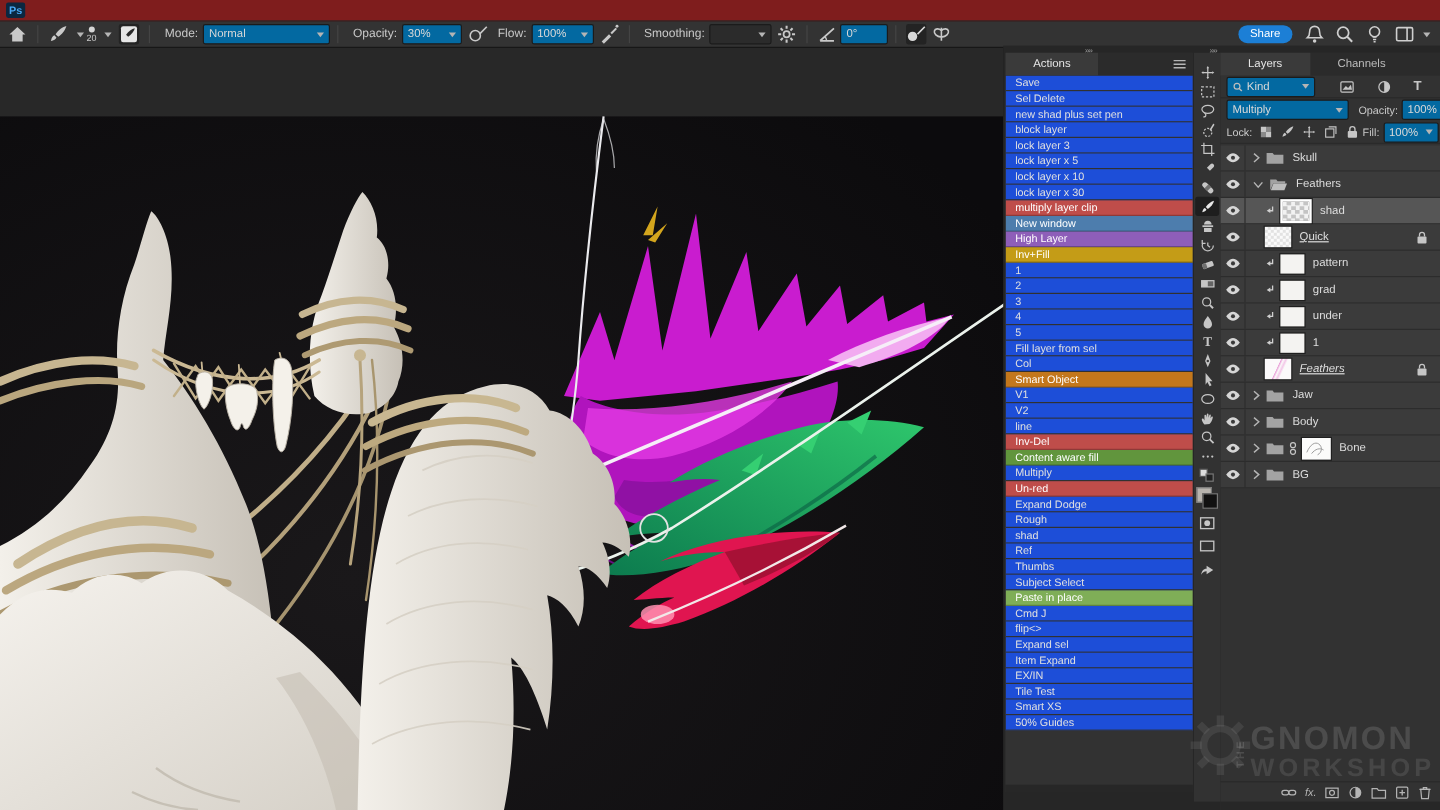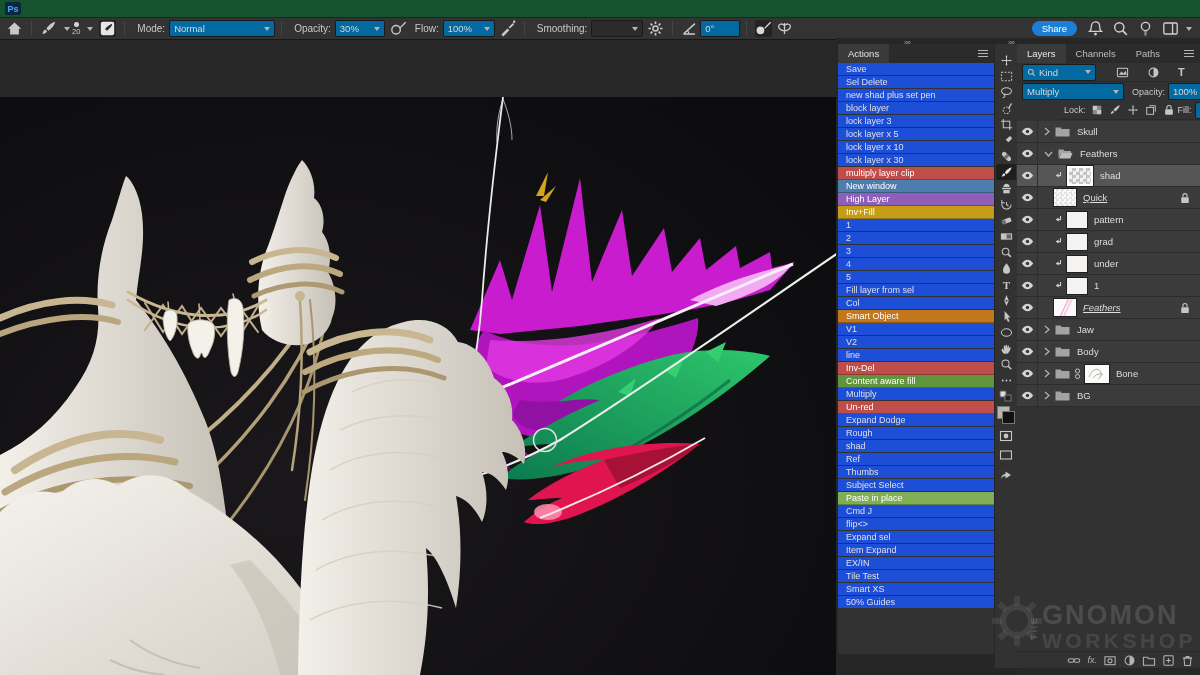--- a/index.html
+++ b/index.html
@@ -1,19 +1,19 @@
 <!DOCTYPE html>
 <html><head>
 <meta charset="utf-8">
 <style>
   html,body{margin:0;padding:0;background:#161616;}
   #root{position:relative;width:1200px;height:675px;overflow:hidden;background:#1f1f1f;
         font-family:"Liberation Sans","DejaVu Sans",sans-serif;-webkit-font-smoothing:antialiased;}
   
-  .menubar{position:absolute;left:0;top:0;width:1200px;height:17px;background:#14532d;
+  .menubar{position:absolute;left:0;top:0;width:1200px;height:17px;background:#7f1d1d;
            display:flex;align-items:center;font-size:11px;color:#d6d6d6;border-bottom:1px solid #232323;}
   .pslogo{width:16px;height:13px;background:#0b2740;color:#4aa9f5;font-size:9px;font-weight:bold;
           border-radius:2px;display:flex;align-items:center;justify-content:center;margin:0 9px 0 5px;}
   .menu-item{padding:0 8px;line-height:17px;cursor:default;}
   
   .optionsbar{position:absolute;left:0;top:18px;width:1200px;height:21px;background:#333333;
               display:flex;align-items:center;font-size:10px;color:#c9c9c9;border-bottom:1px solid #171717;}
   .obi{width:17px;height:17px;color:#c9c9c9;flex:0 0 auto;margin:0 2px;}
   .obi.pressed{background:#232323;border-radius:2px;}
   .sep{width:1px;height:15px;background:#444;margin:0 6px;flex:0 0 auto;}
@@ -26,21 +26,21 @@
   .dot{width:5px;height:5px;border-radius:50%;background:#d5d5d5;margin-bottom:1px;}
   .share-btn{height:15px;background:#1c7fd6;color:#fff;font-size:9.5px;border-radius:8px;
              display:flex;align-items:center;padding:0 10px;margin-left:auto;flex:0 0 auto;}
   
   .canvas{position:absolute;left:0;top:40px;width:836px;height:635px;background:#0e0d0f;}
   
   .panels{position:absolute;left:836px;top:38px;width:364px;height:637px;background:#262626;}
   .collapse-arrows{position:absolute;top:1px;font-size:7px;color:#9a9a9a;letter-spacing:-1px;}
   .panel{position:absolute;background:#323232;}
   .tabbar{height:19px;background:#2b2b2b;display:flex;align-items:stretch;font-size:9.5px;color:#bdbdbd;}
-  .tab{padding:0 10px;display:flex;align-items:center;}
+  .tab{padding:0 23px;display:flex;align-items:center;}
   .tab.active{background:#3a3a3a;color:#e6e6e6;}
   .hamburger{margin-left:auto;align-self:center;margin-right:5px;color:#b5b5b5;}
   
   #actions-list{position:absolute;left:0;top:19px;right:0;bottom:6px;overflow:hidden;background:#323232;}
   .action-row{box-sizing:border-box;height:13px;line-height:12px;padding-left:8px;font-size:9px;
               color:#e0e0e0;background:#1d4ed8;border-bottom:1px solid #313131;white-space:nowrap;overflow:hidden;}
   .actions-bottom{position:absolute;left:0;right:0;bottom:0;height:6px;background:#272727;}
   
   .toolcol{display:flex;flex-direction:column;align-items:center;padding-top:8px;}
   .tool{width:20px;height:16px;display:flex;align-items:center;justify-content:center;color:#c6c6c6;flex:0 0 auto;}
@@ -568,21 +568,21 @@
           <span>Multiply</span>
           <span class="caret" style="margin-left:auto"></span>
         </div>
         <span style="margin-left:8px;font-size:9px;">Opacity:</span>
         <div class="combo" style="width:36px;margin-left:3px">
           <span>100%</span>
 
         </div>
       </div>
 
-      <div class="lrow" style="border-bottom:1px solid #2a2a2a;margin-left:42px;">
+      <div class="lrow" style="border-bottom:1px solid #2a2a2a;">
         <span style="font-size:9px;">Lock:</span>
         <svg class="licon" width="12" height="12" viewBox="0 0 14 14" style="margin-left:5px">
           <path d="M2 2h5v5H2zM7 7h5v5H7z" fill="#c6c6c6"></path>
             <path d="M7 2h5v5H7zM2 7h5v5H2z" fill="#8a8a8a"></path>
           </svg>
         <svg class="licon" width="12" height="12" viewBox="0 0 14 14">
           <path d="M12.6 1.4c-2.4.5-5.6 2.8-7.4 5.6l1.8 1.8c2.8-1.8 5.1-5 5.6-7.4z" fill="#c6c6c6"></path>
           <path d="M4.4 7.8C3 8.2 2.5 9.7 2 11.6c1.9-.5 3.4-1 3.8-2.4z" fill="#c6c6c6"></path>
           </svg>
         <svg class="licon" width="12" height="12" viewBox="0 0 14 14">

